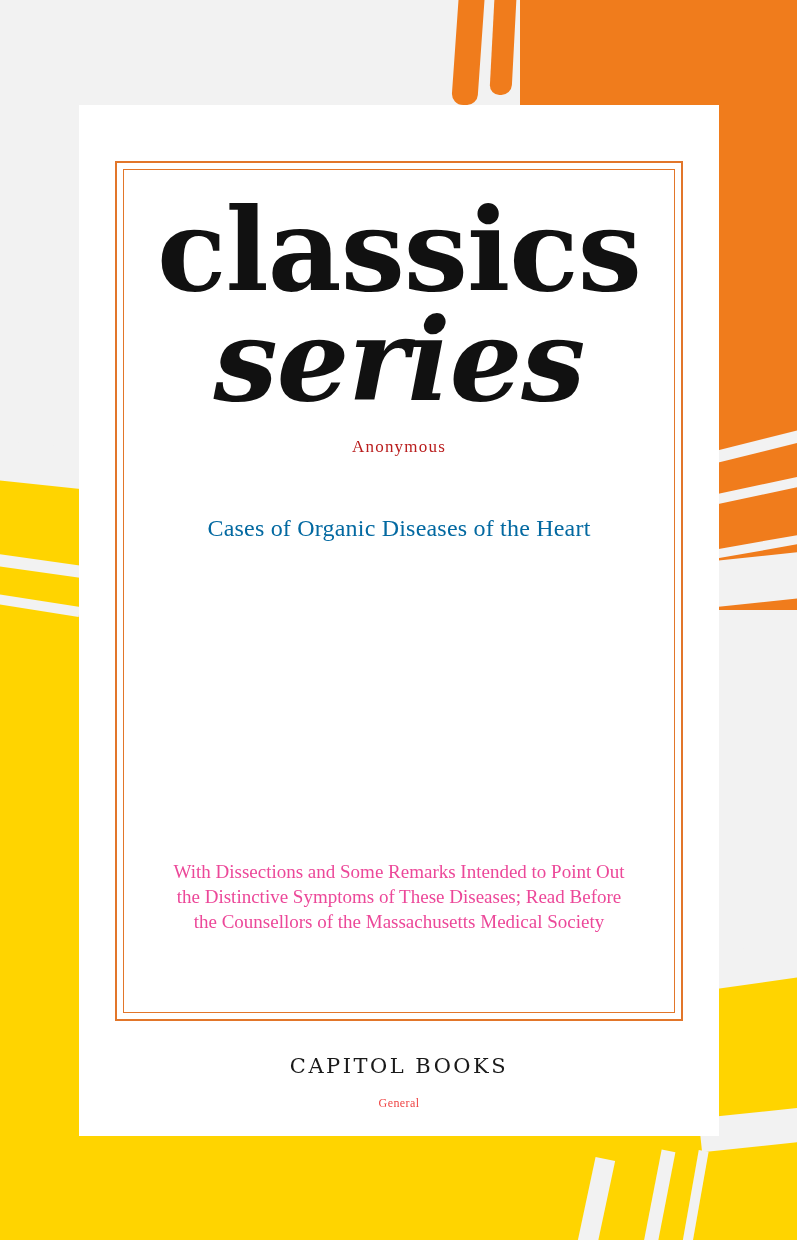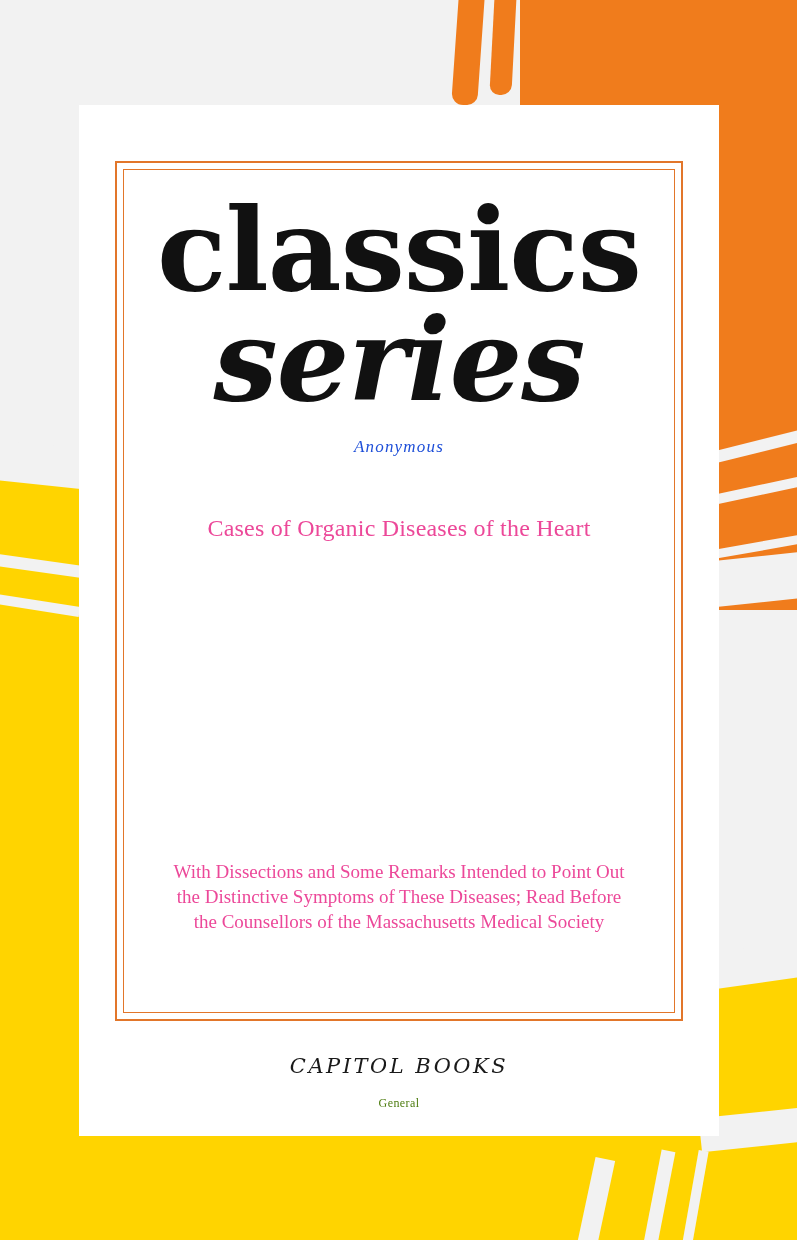--- a/index.html
+++ b/index.html
@@ -237,32 +237,31 @@
   }
   .series-title .line2 {
     display: block;
     margin-top: 2px;
     font-style: italic;
   }
 
   .author {
     margin-top: 22px;
     font-family: "Liberation Serif", serif;
-    font-style: italic;
     font-size: 17px;
     letter-spacing: 1.2px;
-    color: #1d4ed8;
+    color: #b91c1c;
     text-align: center;
   }
 
   .book-title {
     margin-top: 58px;
     font-family: "Liberation Serif", serif;
     font-size: 24px;
-    color: #ec4899;
+    color: #0369a1;
     text-align: center;
     letter-spacing: 0.2px;
   }
 
   .subtitle {
     position: absolute;
     left: 40px;
     right: 40px;
     bottom: 78px;
     font-family: "Liberation Serif", serif;
@@ -275,31 +274,30 @@
   .publisher {
     position: absolute;
     left: 0;
     right: 0;
     bottom: 58px;
     text-align: center;
     font-family: "DejaVu Serif", "Liberation Serif", serif;
     font-size: 21px;
     letter-spacing: 2.5px;
     color: #1a1a1a;
-    font-style: italic;
   }
   .imprint {
     position: absolute;
     left: 0;
     right: 0;
     bottom: 25px;
     text-align: center;
     font-family: "Liberation Serif", serif;
     font-size: 12px;
-    color: #4d7c0f;
+    color: #ef4444;
     letter-spacing: 0.4px;
   }
 </style>
 </head>
 <body>
 
 <div class="bg-layer">
   <div class="orange-stripe-a"></div>
   <div class="orange-stripe-b"></div>
   <div class="orange-block"></div>

